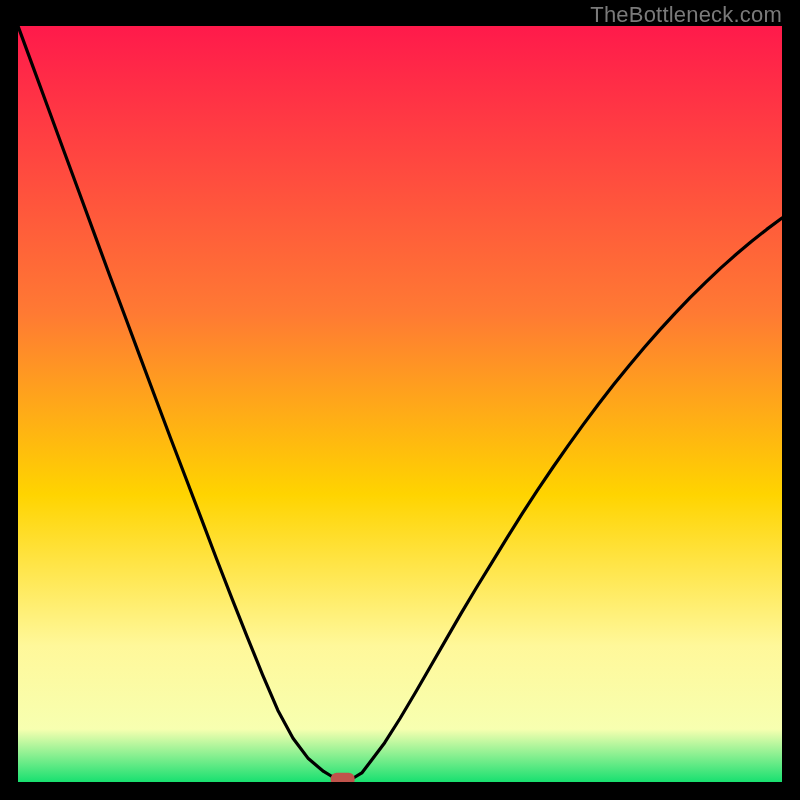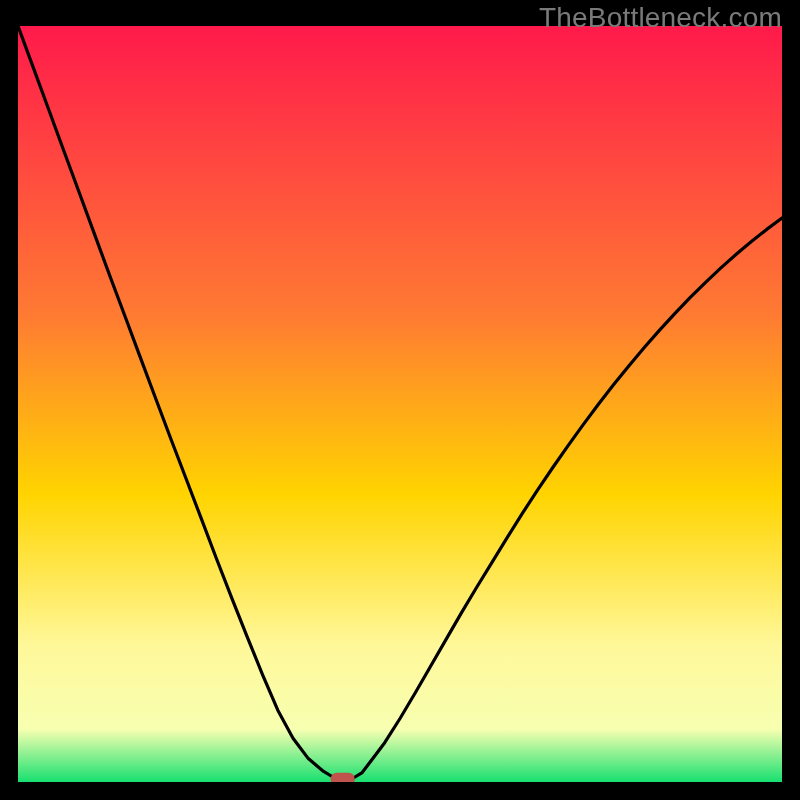--- a/index.html
+++ b/index.html
@@ -24,21 +24,21 @@
     left: 0;
     top: 0;
     width: 764px;
     height: 756px;
   }
   .watermark {
     position: absolute;
     top: 2px;
     right: 18px;
     color: #7a7a7a;
-    font-size: 28px;
+    font-size: 22px;
     font-weight: 500;
     letter-spacing: 0.2px;
   }
 </style>
 </head>
 <body>
 
 <div class="frame">
   <svg class="plot" viewBox="0 0 764 756" preserveAspectRatio="none">
     <defs>

